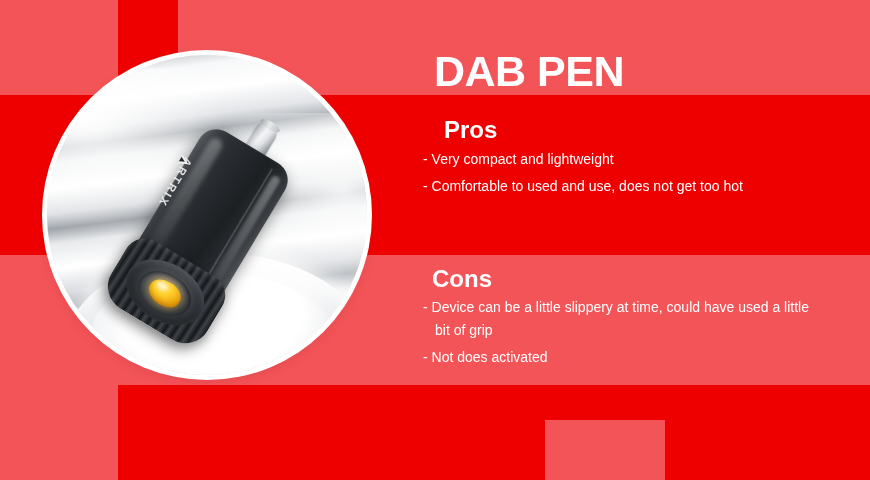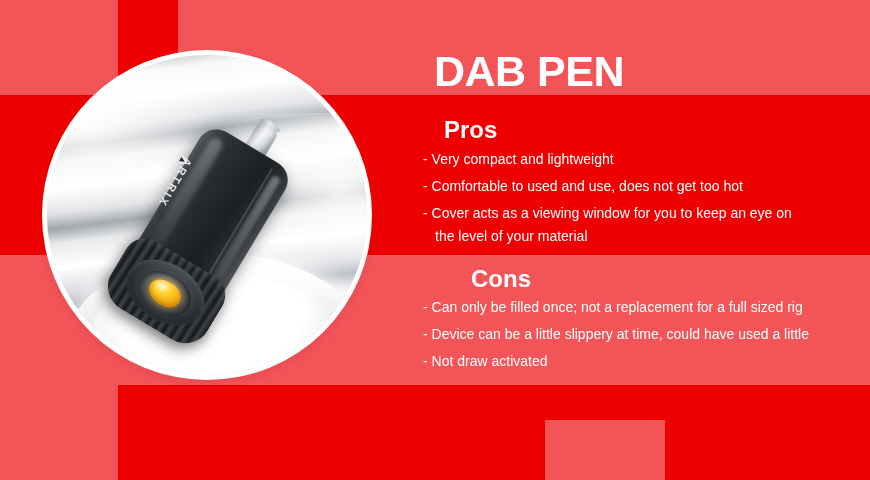--- a/index.html
+++ b/index.html
@@ -155,21 +155,21 @@
   #content{position:absolute;left:7px;top:0;width:870px;height:480px;}
   #title{
     position:absolute;left:427px;top:50px;
     font-size:43px;font-weight:700;color:#ffffff;letter-spacing:-0.5px;line-height:1;
     white-space:nowrap;
   }
   .sec-head{
     position:absolute;font-size:24px;font-weight:700;color:#ffffff;line-height:1;
   }
   #pros-head{left:425px;top:118px;margin-left:12px;}
-  #cons-head{left:425px;top:267px;margin-left:39px;}
+  #cons-head{left:425px;top:267px;}
 
   .list{position:absolute;left:416px;width:430px;}
   #pros-list{top:152px;}
   #cons-list{top:300px;}
   .li{
     display:block;color:#ffffff;font-size:14px;line-height:1.0;
     margin-bottom:13px;white-space:nowrap;
   }
   .li .cont{display:block;margin-top:9px;padding-left:12px;}
 </style>
@@ -223,37 +223,29 @@
     <div class="sec-head" id="pros-head">Pros</div>
     <div class="list" id="pros-list">
       <span class="li">
         <span>- </span>
         <span>Very compact and lightweight</span>
       </span>
       <span class="li">
         <span>- </span>
         <span>Comfortable to used and use, does not get too hot</span>
       </span>
-      <span class="li">
-        <span>- </span>
-        <span>Cover acts as a viewing window for you to keep an eye on</span>
-        <span class="cont">the level of your material</span>
-      </span>
     </div>
 
     <div class="sec-head" id="cons-head">Cons</div>
     <div class="list" id="cons-list">
       <span class="li">
         <span>- </span>
-        <span>Can only be filled once; not a replacement for a full sized rig</span>
-      </span>
-      <span class="li">
-        <span>- </span>
         <span>Device can be a little slippery at time, could have used a little</span>
-      </span>
-      <span class="li">
-        <span>- </span>
-        <span>Not draw activated</span>
+        <span class="cont">bit of grip</span>
+      </span>
+      <span class="li">
+        <span>- </span>
+        <span>Not does activated</span>
       </span>
     </div>
 
   </div>
 </div>
 
 </body></html>

